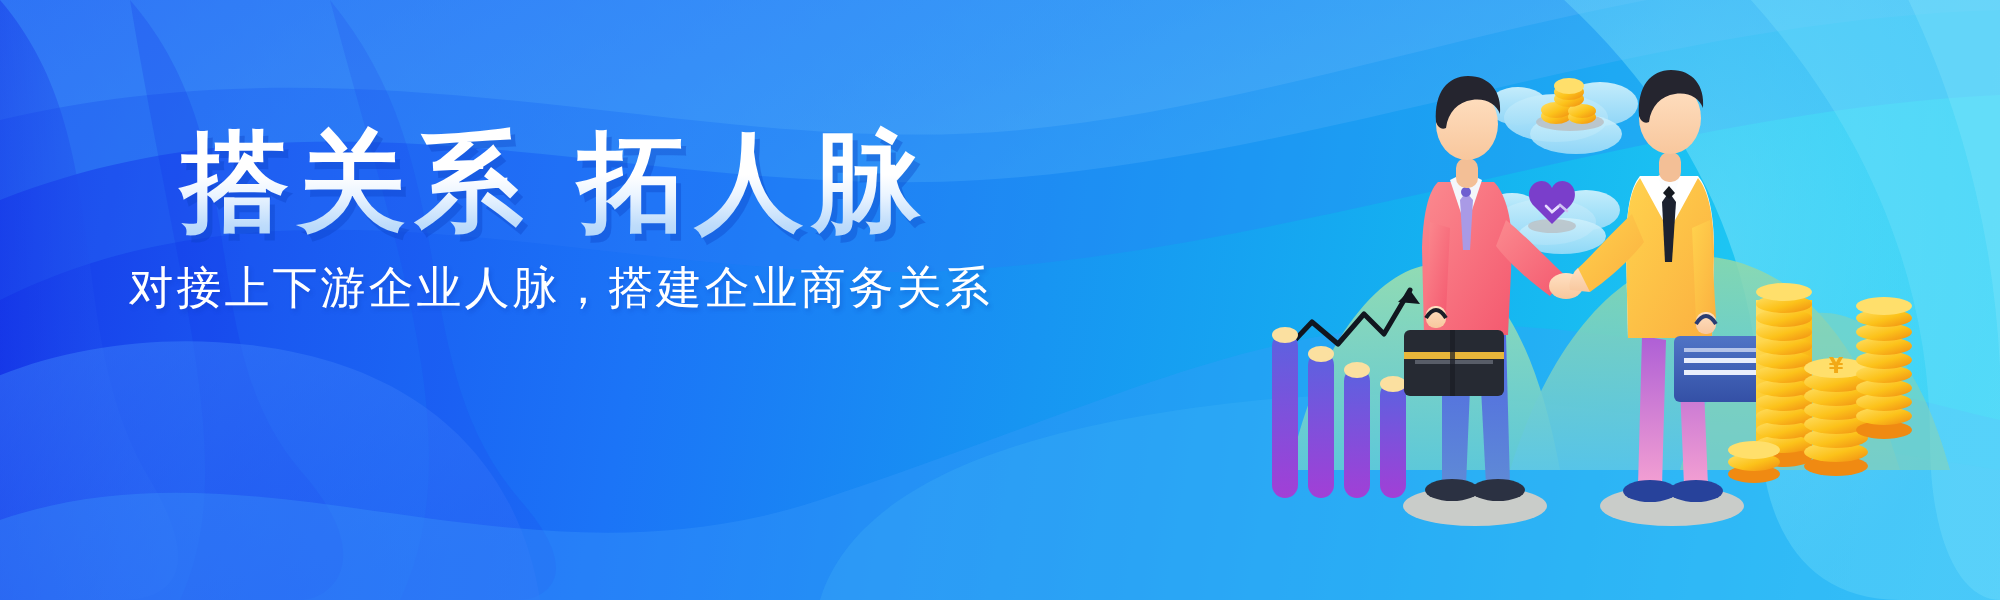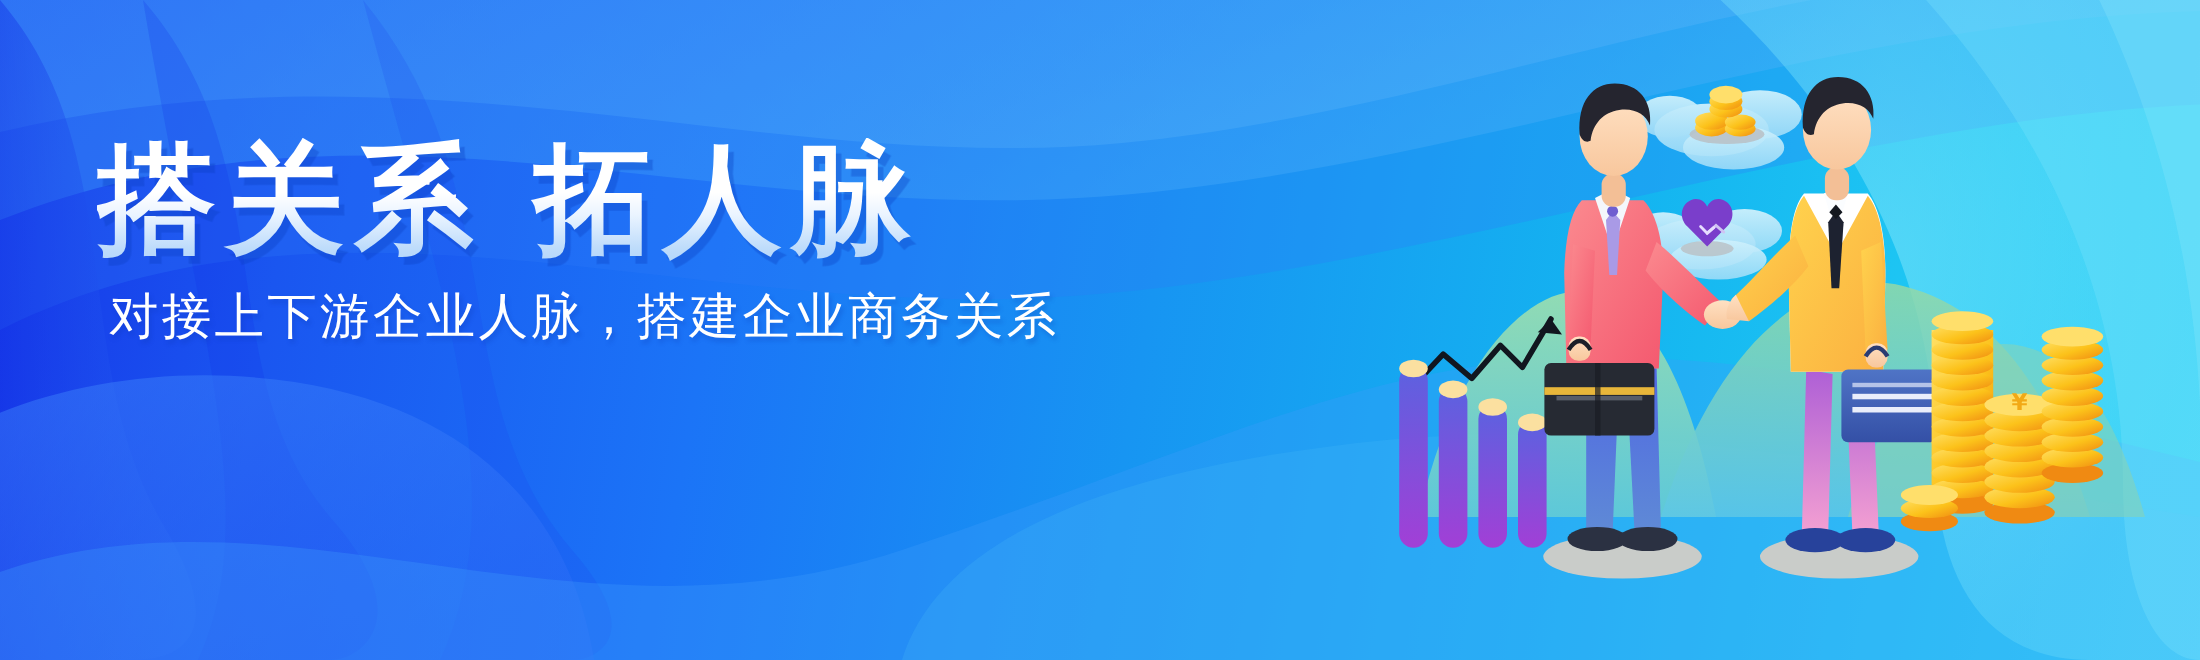--- a/index.html
+++ b/index.html
@@ -5,21 +5,21 @@
   html,body{margin:0;padding:0;background:#0b2a6b;}
   .banner{
     position:relative;width:2000px;height:600px;overflow:hidden;
     font-family:"Liberation Sans","DejaVu Sans",sans-serif;
     background:linear-gradient(100deg,#1634e8 0%,#1a56f0 14%,#1b74f7 33%,#1795f2 52%,#14b4f0 72%,#20caf4 88%,#2ad4f6 100%);
   }
   .layer{position:absolute;inset:0;}
   .svgfull{position:absolute;left:0;top:0;width:2000px;height:600px;display:block;}
 
   
-  .text-block{position:absolute;left:88px;top:125px;width:900px;}
+  .text-block{position:absolute;left:105px;top:125px;width:900px;text-align:center;}
   .headline{
     font-size:108px;line-height:1.06;font-weight:bold;letter-spacing:9px;
     background:linear-gradient(180deg,#ffffff 0%,#ffffff 44%,#eaf4ff 62%,#bedcfb 88%,#b2d6fa 100%);
     -webkit-background-clip:text;background-clip:text;color:transparent;
     -webkit-text-fill-color:transparent;
     filter:drop-shadow(5px 7px 0 rgba(10,60,190,.33));
     white-space:nowrap;margin:0;
     font-family:"DejaVu Sans","Liberation Sans",sans-serif;
   }
   .subtitle{

